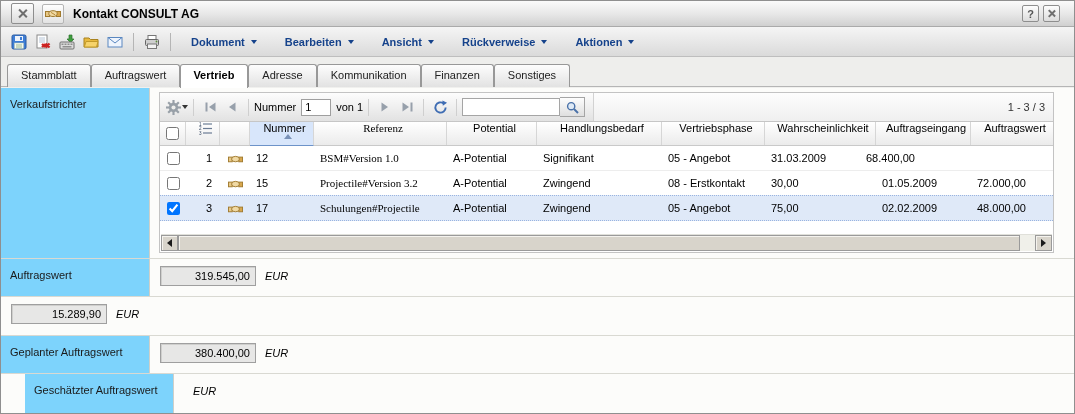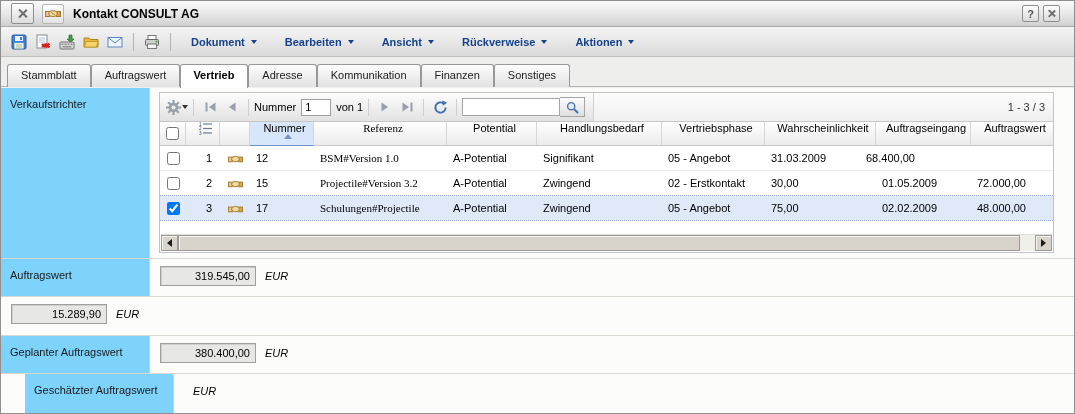--- a/index.html
+++ b/index.html
@@ -335,21 +335,21 @@
               <svg width="15" height="15" viewBox="0 0 16 16">
                   <rect x="0.5" y="6.5" width="4" height="5" fill="#e9c987" stroke="#a07a2e"></rect>
                   <rect x="11.5" y="6.5" width="4" height="5" fill="#d8a74e" stroke="#a07a2e"></rect>
                   <ellipse cx="8" cy="8.6" rx="4.2" ry="2.9" fill="#f0d9a4" stroke="#a07a2e"></ellipse>
                 </svg>
             </div>
             <div class="gc c3">15</div>
             <div class="gc c4">Projectile#Version 3.2</div>
             <div class="gc c5">A-Potential</div>
             <div class="gc c6">Zwingend</div>
-            <div class="gc c7">02 - Erstkontakt</div>
+            <div class="gc c7">08 - Erstkontakt</div>
             <div class="gc c8">30,00</div>
             <div class="gc c9">01.05.2009</div>
             <div class="gc c10">72.000,00</div>
           </div>
 
           <div class="grow selected">
             <div class="gc c0">
                 <input type="checkbox" checked="" style="">
               </div>
             <div class="gc c1">3</div>

